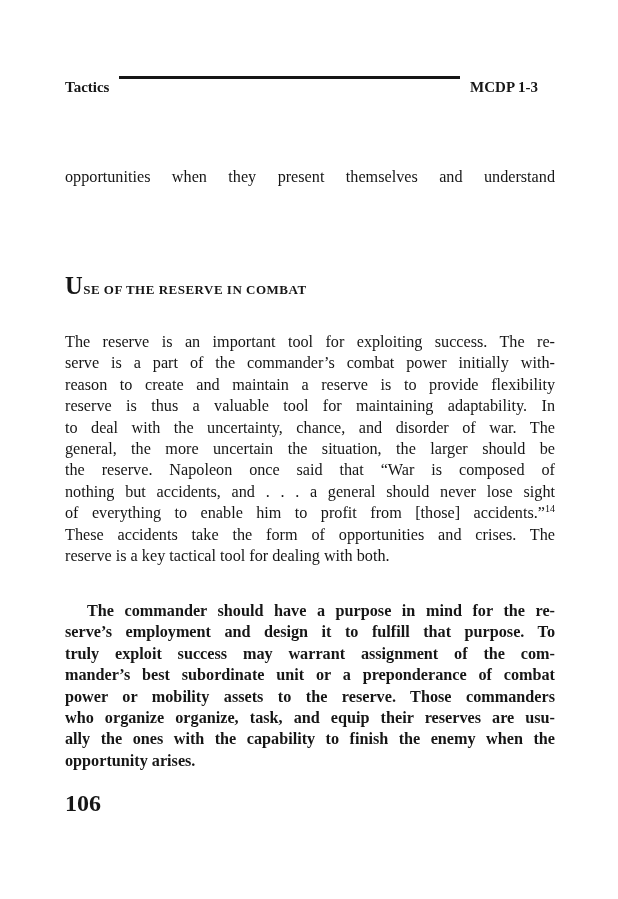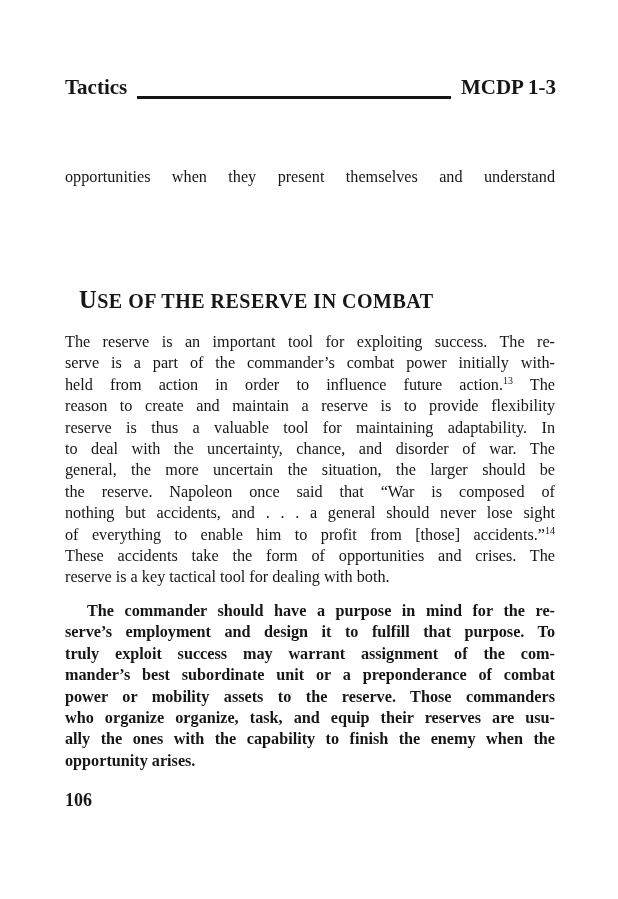--- a/index.html
+++ b/index.html
@@ -17,26 +17,26 @@
   .page {
     position: relative;
     width: 618px;
     height: 899px;
     background: #ffffff;
   }
   
   .running-header {
     position: absolute;
     left: 65px;
-    right: 62px;
+    right: 80px;
     top: 76px;
     display: flex;
-    align-items: flex-end;
+    align-items: flex-start;
     font-weight: bold;
-    font-size: 21px;
+    font-size: 15px;
     line-height: 23px;
     white-space: nowrap;
   }
   .h-rule {
     flex: 1;
     height: 3px;
     background: #161616;
     margin: 0 10px;
   }
   
@@ -57,36 +57,36 @@
     letter-spacing: 0;
   }
   .intro { top: 167px; }
   .p1 { top: 332px; }
   .p2 { top: 601px; font-weight: bold; }
   
   .section-heading {
     position: absolute;
     left: 65px;
     top: 272px;
-    margin: 14px;
-    font-size: 20px;
+    margin: 0;
+    font-size: 13px;
     line-height: 28px;
     font-weight: bold;
     letter-spacing: 0.5px;
     white-space: nowrap;
   }
   .section-heading::first-letter {
     font-size: 24.5px;
   }
   .page-number {
     position: absolute;
     left: 65px;
     top: 790px;
     font-weight: bold;
-    font-size: 18px;
+    font-size: 24px;
   }
 </style>
 </head>
 <body>
 
 <div class="page">
 
   <header class="running-header">
     <span class="h-left">Tactics</span>
     <span class="h-rule"></span>
@@ -95,21 +95,20 @@
 
   <div class="para intro">
       <div class="line just">opportunities when they present themselves and understand</div>
     </div>
 
   <h1 class="section-heading">USE OF THE RESERVE IN COMBAT</h1>
 
   <div class="para p1">
       <div class="line just">The reserve is an important tool for exploiting success. The re-</div>
       <div class="line just">serve is a part of the commander’s combat power initially with-</div>
-      <div class="line just">held from action in order to influence future action.<sup>13</sup> The</div>
       <div class="line just">reason to create and maintain a reserve is to provide flexibility</div>
       <div class="line just">reserve is thus a valuable tool for maintaining adaptability. In</div>
       <div class="line just">to deal with the uncertainty, chance, and disorder of war. The</div>
       <div class="line just">general, the more uncertain the situation, the larger should be</div>
       <div class="line just">the reserve. Napoleon once said that “War is composed of</div>
       <div class="line just">nothing but accidents, and . . . a general should never lose sight</div>
       <div class="line just">of everything to enable him to profit from [those] accidents.”<sup>14</sup></div>
       <div class="line just">These accidents take the form of opportunities and crises. The</div>
       <div class="line last">reserve is a key tactical tool for dealing with both.</div>
     </div>

